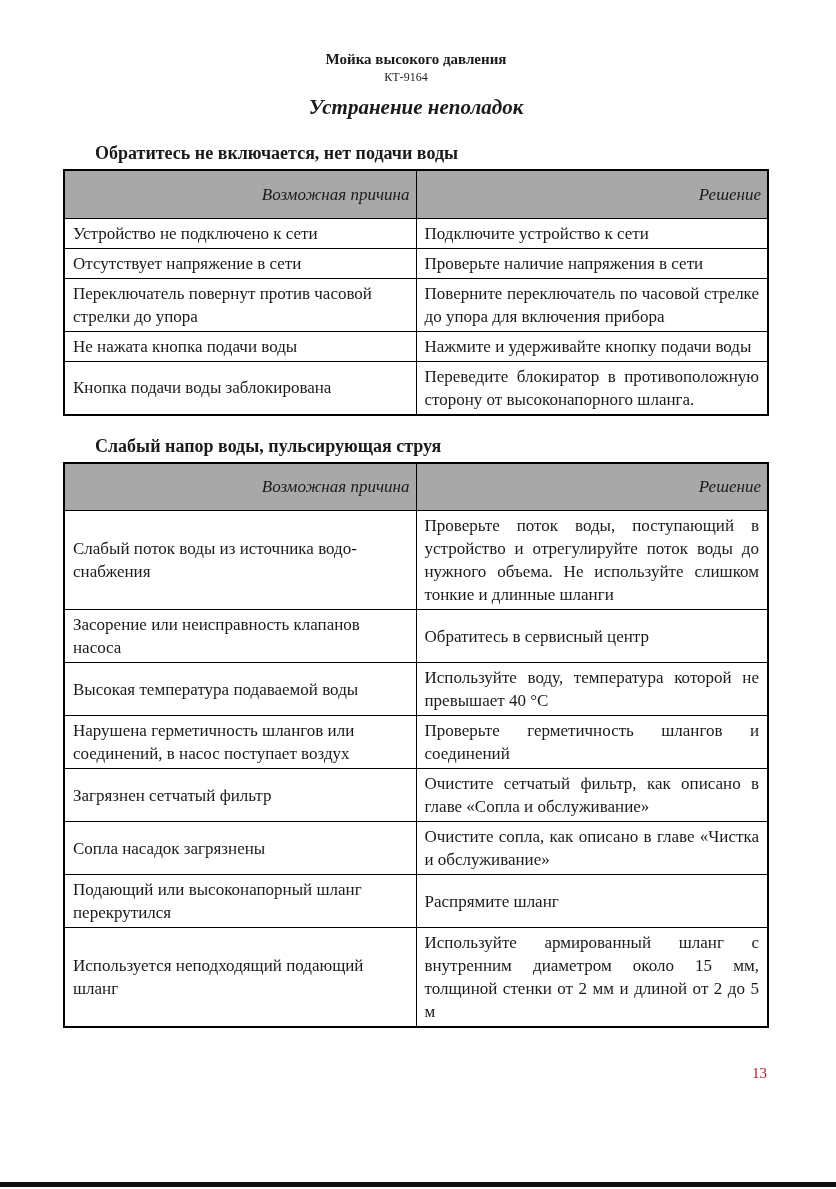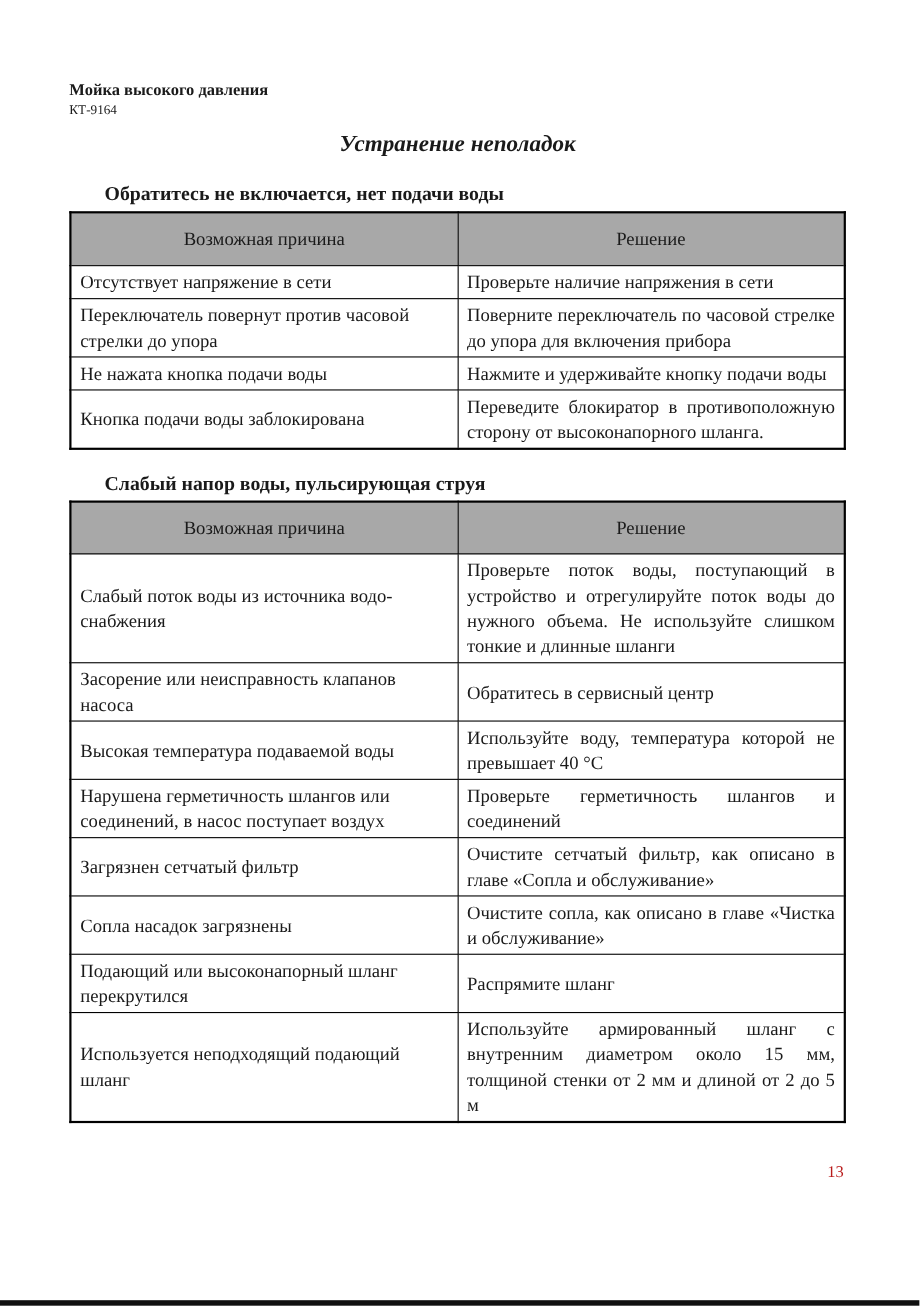--- a/index.html
+++ b/index.html
@@ -5,21 +5,21 @@
   * { margin: 0; padding: 0; box-sizing: border-box; }
   html, body { width: 836px; height: 1189px; background: #ffffff; }
   body {
     position: relative;
     font-family: "Liberation Serif", "DejaVu Serif", serif;
     color: #1a1a1a;
     overflow: hidden;
   }
   .content { margin: 0 67px 0 63px; }
 
-  .doc-header { padding-top: 50px; text-align: left; padding-right: 0; margin-top: 23px; }
+  .doc-header { padding-top: 50px; text-align: center; padding-right: 0; }
   .doc-header .product {
     font-weight: bold; font-size: 15px; line-height: 18px;
   }
   .doc-header .model {
     font-size: 12px; line-height: 18px; padding-right: 20px;
   }
 
   .doc-title {
     margin-top: 9px;
     text-align: center;
@@ -46,22 +46,23 @@
   table.trouble th, table.trouble td {
     border: 1px solid #000;
     font-size: 17px;
     line-height: 23px;
     vertical-align: middle;
   }
   table.trouble th {
     width: 50%;
     height: 48px;
     font-weight: normal;
-    text-align: center;
+    text-align: right;
     padding: 2px 6px;
+    font-style: italic;
   }
   table.trouble td { height: 30px; padding: 3px 8px; }
   td.cause { text-align: left; padding-right: 16px; }
   td.solution { text-align: justify; }
   table.trouble td, table.trouble th { hyphens: manual; }
 
   .page-number {
     margin-top: 37px;
     text-align: right;
     font-size: 15px;
@@ -90,20 +91,24 @@
   <h2 class="section-heading">Обратитесь не включается, нет подачи воды</h2>
 
   <table class="trouble">
     <thead>
       <tr>
         <th class="th-bg" style="background: rgb(168, 168, 168);">Возможная причина</th>
         <th class="th-bg" style="background: rgb(168, 168, 168);">Решение</th>
       </tr>
     </thead>
     <tbody>
+      <tr>
+        <td class="cause">Устройство не подключено к сети</td>
+        <td class="solution">Подключите устройство к сети</td>
+      </tr>
       <tr>
         <td class="cause">Отсутствует напряжение в сети</td>
         <td class="solution">Проверьте наличие напряжения в сети</td>
       </tr>
       <tr>
         <td class="cause">Переключатель повернут против часо­вой стрелки до упора</td>
         <td class="solution">Поверните переключатель по часовой стрелке до упора для включения при­бора</td>
       </tr>
       <tr>
         <td class="cause">Не нажата кнопка подачи воды</td>

